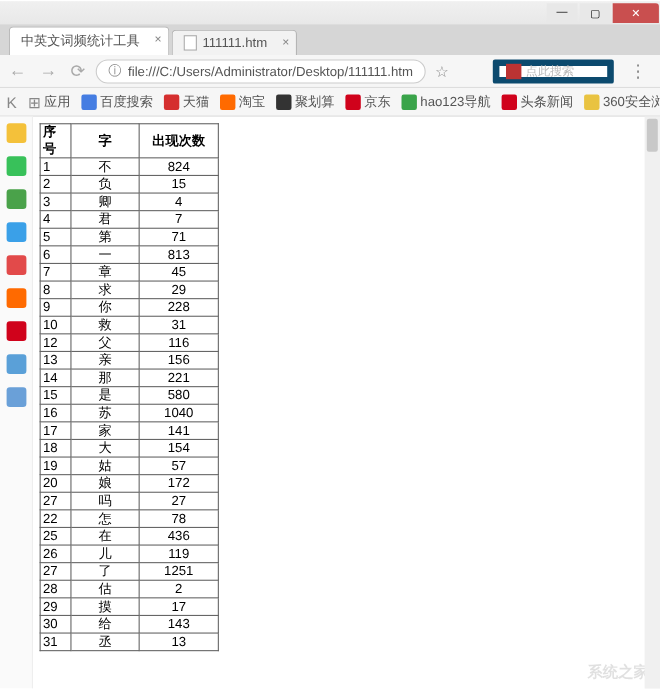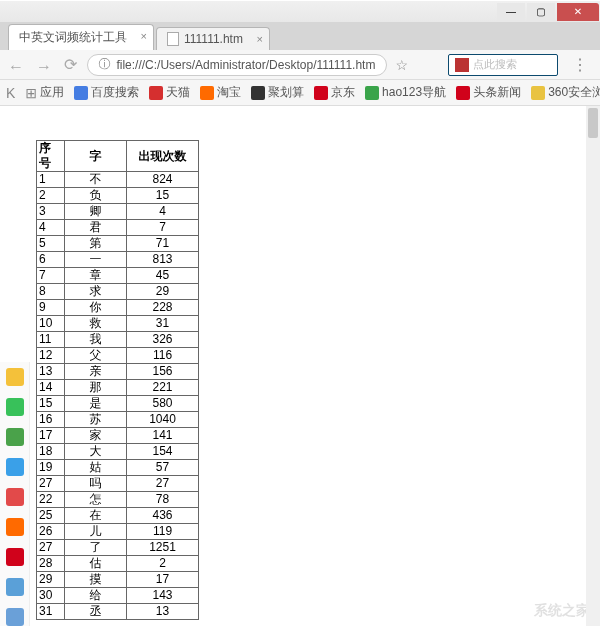--- a/index.html
+++ b/index.html
@@ -19,33 +19,33 @@
     .tab .doc-icon { width: 12px; height: 14px; background: #fff; border: 1px solid #aaa; display: inline-block; }
     .tab .close-x { position: absolute; right: 6px; top: 5px; font-size: 11px; color: #888; }
     
     
     .addr-bar { background: #f6f6f6; border-bottom: 1px solid #ddd; height: 30px; display: flex; align-items: center; padding: 0 6px; gap: 8px; }
     .nav-arrow { color: #aaa; font-size: 16px; cursor: pointer; padding: 0 2px; }
     .url-box { display: flex; align-items: center; gap: 6px; background: #fff; border: 1px solid #ccc; border-radius: 12px; padding: 2px 10px; flex: 0 0 300px; height: 22px; }
     .url-box .info-icon { color: #888; font-size: 12px; }
     .url-text { color: #555; font-size: 12px; text-align: right; }
     .star-icon { color: #888; font-size: 14px; cursor: pointer; }
-    .search-box { display: flex; align-items: center; gap: 4px; background: #fff; border: 1px solid #0c4a6e; border-radius: 2px; padding: 2px 6px; height: 22px; margin-left: auto; width: 110px; }
+    .search-box { display: flex; align-items: center; gap: 4px; background: #fff; border: 6px solid #0c4a6e; border-radius: 2px; padding: 2px 6px; height: 22px; margin-left: auto; width: 110px; }
     .search-box .sq { width: 14px; height: 14px; background: #b33; }
     .search-placeholder { color: #bbb; font-size: 11px; }
     .menu-dots { color: #888; font-size: 16px; padding: 0 6px; cursor: pointer; }
     
     
     .bookmark-bar { background: #f6f6f6; border-bottom: 1px solid #ddd; height: 26px; display: flex; align-items: center; padding: 0 6px; gap: 10px; font-size: 12px; color: #555; }
     .bm-item { display: flex; align-items: center; gap: 3px; cursor: pointer; white-space: nowrap; }
     .bm-icon { width: 14px; height: 14px; display: inline-block; border-radius: 2px; }
     .apps-icon { color: #888; font-size: 14px; }
     
     
-    .main-area { display: flex; height: calc(626px - 22px - 28px - 30px - 26px); align-items: flex-end; }
+    .main-area { display: flex; height: calc(626px - 22px - 28px - 30px - 26px); }
     .side-icons { width: 30px; background: #fafafa; border-right: 1px solid #eee; display: flex; flex-direction: column; align-items: center; padding-top: 6px; gap: 12px; }
     .side-ic { width: 18px; height: 18px; cursor: pointer; border-radius: 3px; }
     
     
     .content { flex: 1; overflow: auto; padding: 6px; position: relative; }
     table { border-collapse: collapse; }
     th, td { border: 1px solid #666; padding: 0 4px; font-size: 12px; line-height: 15px; text-align: center; }
     th { font-weight: bold; }
     .col-idx { width: 28px; text-align: left; padding-left: 2px; }
     .col-char { width: 62px; }
@@ -201,25 +201,20 @@
             <td class="col-idx">9</td>
             <td class="col-char">你</td>
             <td class="col-count">228</td>
           </tr>
           <tr>
             <td class="col-idx">10</td>
             <td class="col-char">救</td>
             <td class="col-count">31</td>
           </tr>
           <tr>
-            <td class="col-idx">11</td>
-            <td class="col-char">我</td>
-            <td class="col-count">326</td>
-          </tr>
-          <tr>
             <td class="col-idx">12</td>
             <td class="col-char">父</td>
             <td class="col-count">116</td>
           </tr>
           <tr>
             <td class="col-idx">13</td>
             <td class="col-char">亲</td>
             <td class="col-count">156</td>
           </tr>
           <tr>
@@ -246,20 +241,25 @@
             <td class="col-idx">18</td>
             <td class="col-char">大</td>
             <td class="col-count">154</td>
           </tr>
           <tr>
             <td class="col-idx">19</td>
             <td class="col-char">姑</td>
             <td class="col-count">57</td>
           </tr>
           <tr>
+            <td class="col-idx">20</td>
+            <td class="col-char">娘</td>
+            <td class="col-count">172</td>
+          </tr>
+          <tr>
             <td class="col-idx">27</td>
             <td class="col-char">吗</td>
             <td class="col-count">27</td>
           </tr>
           <tr>
             <td class="col-idx">22</td>
             <td class="col-char">怎</td>
             <td class="col-count">78</td>
           </tr>
           <tr>

